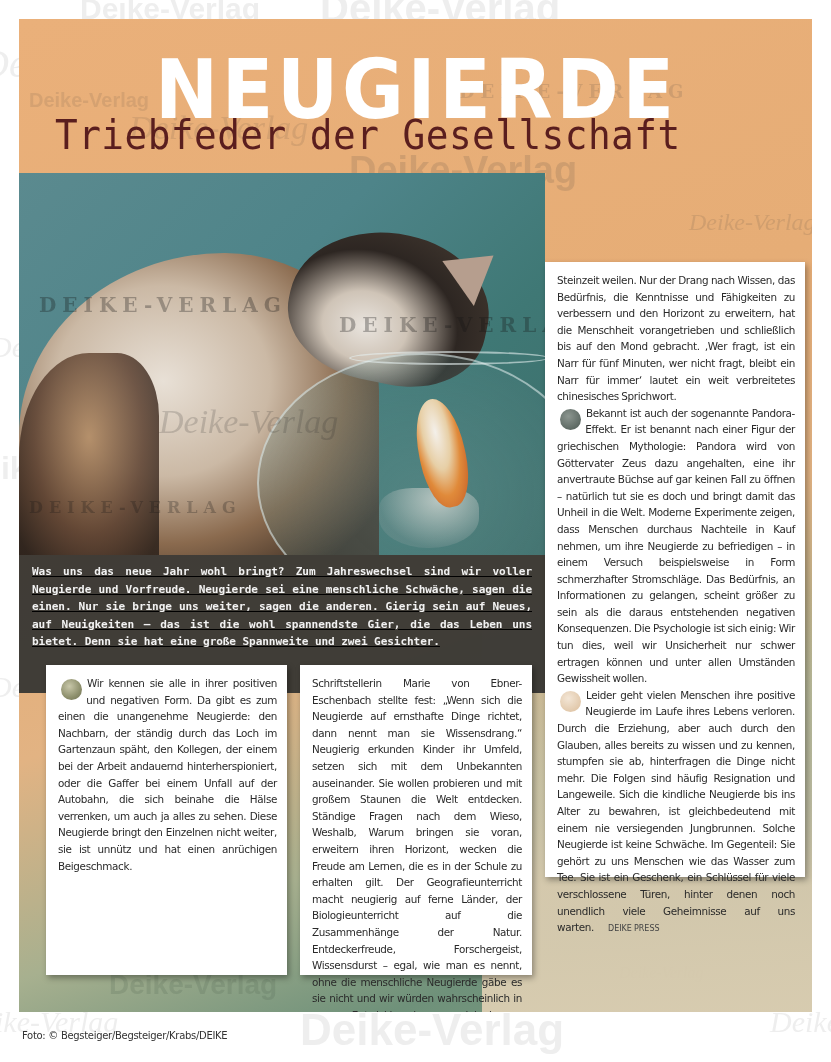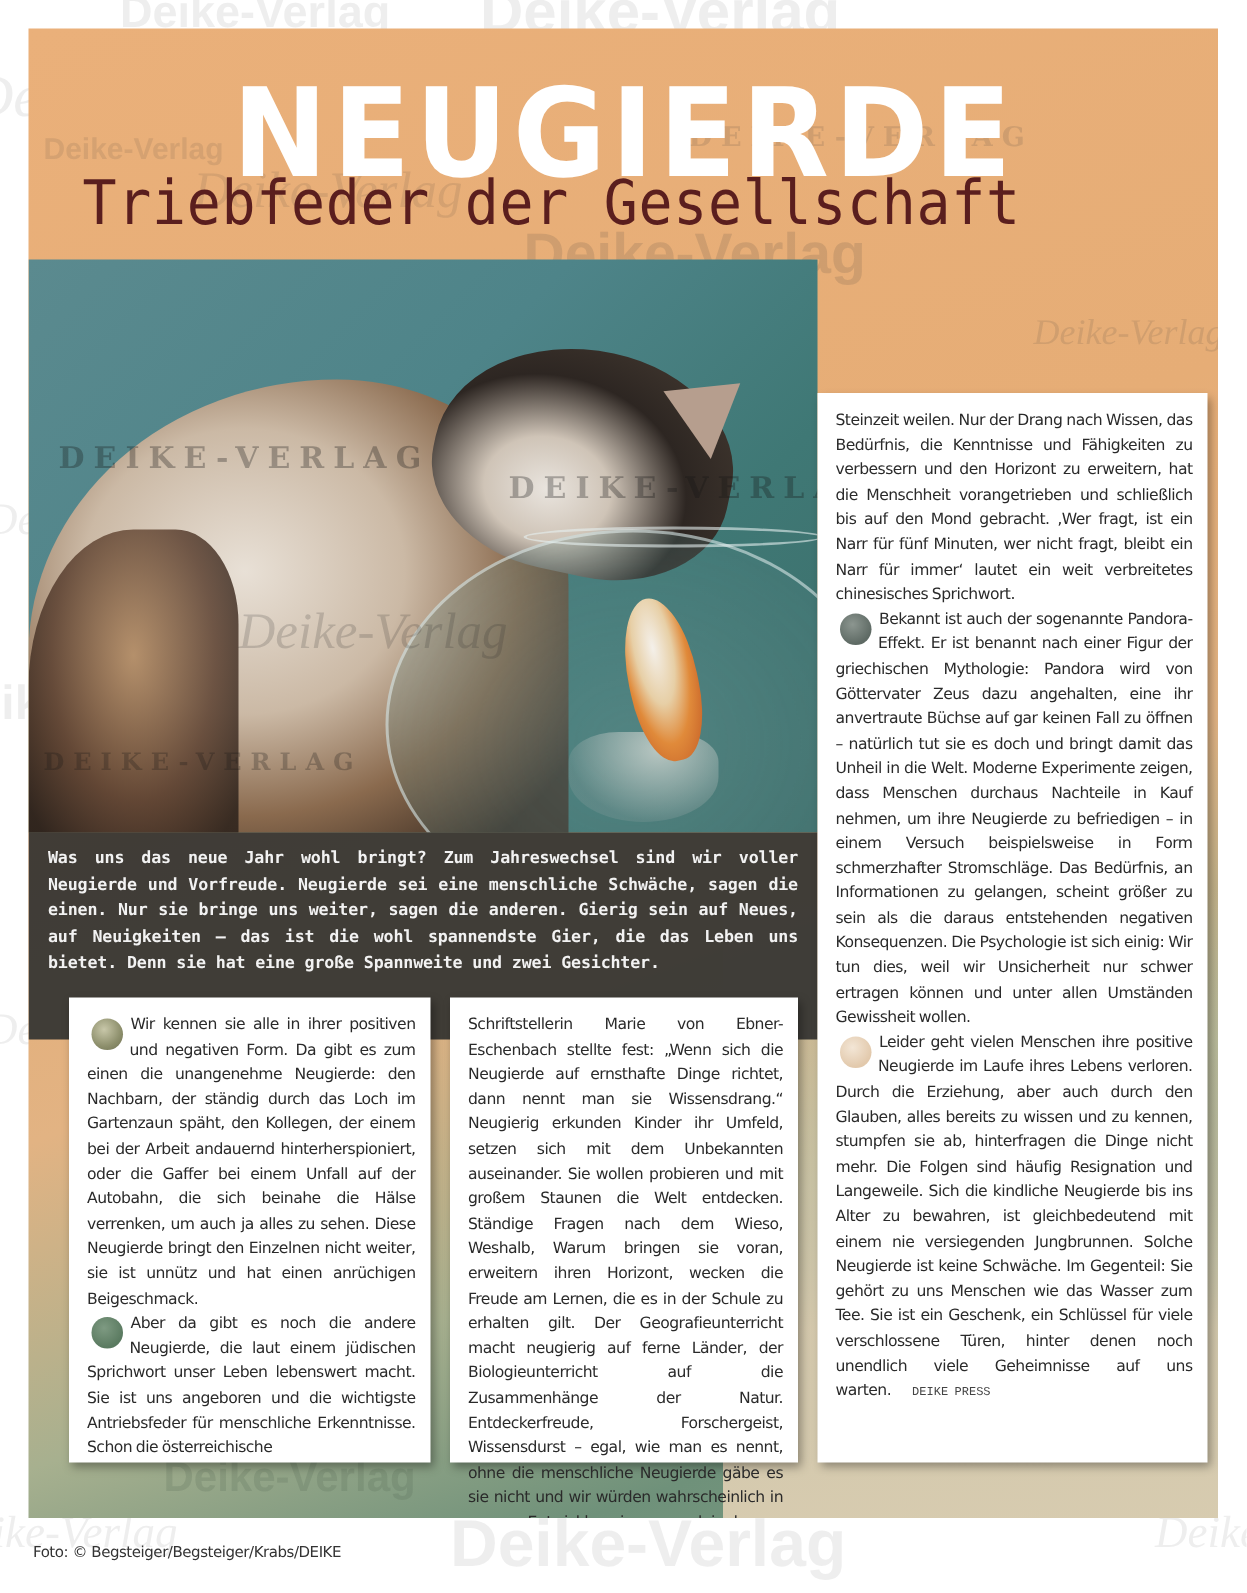--- a/index.html
+++ b/index.html
@@ -50,40 +50,40 @@
     border: 2px solid rgba(230,240,240,0.55); background: radial-gradient(ellipse at 50% 55%, rgba(120,160,160,0.35), rgba(60,110,110,0.2)); }
   .bowl-rim { position: absolute; left: 330px; top: 178px; width: 200px; height: 14px; border-radius: 50%;
     border: 2px solid rgba(230,240,240,0.6); }
   .fish { position: absolute; left: 400px; top: 225px; width: 46px; height: 110px; border-radius: 50% 50% 45% 45%;
     background: radial-gradient(ellipse at 45% 30%, #f4f0ea 0%, #e7cfa6 35%, #e08a3a 60%, #c9652a 85%); transform: rotate(-12deg); }
   .fish-tail { position: absolute; left: 360px; top: 315px; width: 100px; height: 60px;
     background: radial-gradient(ellipse at 60% 20%, rgba(210,215,210,0.8), rgba(160,170,170,0.2) 70%); border-radius: 40% 40% 60% 60%; }
 
   #caption {
     position: absolute; left: 0; top: 536px; width: 526px; height: 138px; z-index: 3;
-    background: rgba(52,52,50,0.93); padding: 8px 13px 0 13px;
+    background: rgba(52,52,50,0.93); padding: 8px 13px 0 13px; text-decoration: underline;
   }
   #caption p {
     font-family: "DejaVu Sans Mono", monospace; font-weight: bold; color: #f2f2f2;
     font-size: 11.1px; line-height: 17.6px; text-align: justify; letter-spacing: -0.1px;
   }
 
   .col {
     position: absolute; background: #ffffff; z-index: 3;
     box-shadow: 2px 3px 6px rgba(0,0,0,0.35); padding: 10px 10px 0 12px;
     font-family: "DejaVu Sans", sans-serif; font-size: 10.4px; line-height: 16.6px; color: #2a2a2a;
   }
   .col p { text-align: justify; letter-spacing: -0.35px; word-spacing: -0.5px; }
   .col p + p { }
   .drop { float: left; width: 21px; height: 21px; border-radius: 50%; margin: 4px 9px 0 3px; shape-outside: circle(); }
   .drop.olive { background: radial-gradient(circle at 40% 35%, #c8c7a9, #8d8f6c 60%, #6e7052); }
   .drop.green { background: radial-gradient(circle at 40% 35%, #7e9a82, #5a7a60 70%); }
   .drop.slate { background: radial-gradient(circle at 40% 35%, #8c9690, #5e6a64 70%); }
   .drop.peach { background: radial-gradient(circle at 40% 35%, #f3e6d6, #e2c9ac 70%); }
-  .sig { font-size: 8px; letter-spacing: 0; margin-left: 14px; color: #444; font-family: Liberation Mono, monospace; }
+  .sig { font-size: 8px; letter-spacing: 0; margin-left: 14px; color: #444; }
 
   #credit { position: absolute; left: 22px; top: 1030px; font-family: "DejaVu Sans", sans-serif; font-size: 10px; color: #333; z-index: 2; letter-spacing: -0.3px; }
 </style>
 </head>
 <body>
 
 <div class="wm bold" style="left:80px;top:-8px;font-size:30px;">Deike-Verlag</div>
 <div class="wm bold" style="left:320px;top:-14px;font-size:40px;">Deike-Verlag</div>
 <div class="wm serif" style="left:-20px;top:40px;font-size:40px;">Deike-Verlag</div>
 <div class="wm serif" style="left:-10px;top:330px;font-size:30px;">Deike-Verlag</div>
@@ -119,27 +119,26 @@
     <div class="wm caps" style="left:320px;top:140px;font-size:20px;color:rgba(20,20,20,0.3);">DEIKE-VERLAG</div>
     <div class="wm caps" style="left:10px;top:325px;font-size:16px;color:rgba(20,20,20,0.25);">DEIKE-VERLAG</div>
   </div>
 
   <div id="caption">
     <p>Was uns das neue Jahr wohl bringt? Zum Jahreswechsel sind wir voller Neugierde und Vorfreude. Neugierde sei eine menschliche Schwäche, sagen die einen. Nur sie bringe uns weiter, sagen die anderen. Gierig sein auf Neues, auf Neuigkeiten – das ist die wohl spannendste Gier, die das Leben uns bietet. Denn sie hat eine große Spannweite und zwei Gesichter.</p>
   </div>
 
   <div class="col" style="left:27px;top:646px;width:241px;height:310px;">
     <p><span class="drop olive"></span><span>Wir kennen sie alle in ihrer positiven und negativen Form. Da gibt es zum einen die unangenehme Neugierde: den Nachbarn, der ständig durch das Loch im Gartenzaun späht, den Kollegen, der einem bei der Arbeit andauernd hinterherspioniert, oder die Gaffer bei einem Unfall auf der Autobahn, die sich beinahe die Hälse verrenken, um auch ja alles zu sehen. Diese Neugierde bringt den Einzelnen nicht weiter, sie ist unnütz und hat einen anrüchigen Beigeschmack.</span></p>
-    <p><span class="drop green"></span><span>Aber da gibt es noch die andere Neugierde, die laut einem jüdischen Sprichwort unser Leben lebenswert macht. Sie ist uns angeboren und die wichtigste Antriebsfeder für menschliche Erkenntnisse. Schon die österreichische</span></p>
   </div>
 
   <div class="col" style="left:281px;top:646px;width:232px;height:310px;">
     <p>Schriftstellerin Marie von Ebner-Eschenbach stellte fest: „Wenn sich die Neugierde auf ernsthafte Dinge richtet, dann nennt man sie Wissensdrang.“ Neugierig erkunden Kinder ihr Umfeld, setzen sich mit dem Unbekannten auseinander. Sie wollen probieren und mit großem Staunen die Welt entdecken. Ständige Fragen nach dem Wieso, Weshalb, Warum bringen sie voran, erweitern ihren Horizont, wecken die Freude am Lernen, die es in der Schule zu erhalten gilt. Der Geografieunterricht macht neugierig auf ferne Länder, der Biologieunterricht auf die Zusammenhänge der Natur. Entdeckerfreude, Forschergeist, Wissensdurst – egal, wie man es nennt, ohne die menschliche Neugierde gäbe es sie nicht und wir würden wahrscheinlich in unserer Entwicklung immer noch in der</p>
   </div>
 
-  <div class="col" style="left:526px;top:243px;width:260px;height:713px;">
+  <div class="col" style="left:526px;top:243px;width:260px;height:615px;">
     <p>Steinzeit weilen. Nur der Drang nach Wissen, das Bedürfnis, die Kenntnisse und Fähigkeiten zu verbessern und den Horizont zu erweitern, hat die Menschheit vorangetrieben und schließlich bis auf den Mond gebracht. ‚Wer fragt, ist ein Narr für fünf Minuten, wer nicht fragt, bleibt ein Narr für immer‘ lautet ein weit verbreitetes chinesisches Sprichwort.</p>
     <p><span class="drop slate"></span><span>Bekannt ist auch der sogenannte Pandora-Effekt. Er ist benannt nach einer Figur der griechischen Mythologie: Pandora wird von Göttervater Zeus dazu angehalten, eine ihr anvertraute Büchse auf gar keinen Fall zu öffnen – natürlich tut sie es doch und bringt damit das Unheil in die Welt. Moderne Experimente zeigen, dass Menschen durchaus Nachteile in Kauf nehmen, um ihre Neugierde zu befriedigen – in einem Versuch beispielsweise in Form schmerzhafter Stromschläge. Das Bedürfnis, an Informationen zu gelangen, scheint größer zu sein als die daraus entstehenden negativen Konsequenzen. Die Psychologie ist sich einig: Wir tun dies, weil wir Unsicherheit nur schwer ertragen können und unter allen Umständen Gewissheit wollen.</span></p>
     <p><span class="drop peach"></span><span>Leider geht vielen Menschen ihre positive Neugierde im Laufe ihres Lebens verloren. Durch die Erziehung, aber auch durch den Glauben, alles bereits zu wissen und zu kennen, stumpfen sie ab, hinterfragen die Dinge nicht mehr. Die Folgen sind häufig Resignation und Langeweile. Sich die kindliche Neugierde bis ins Alter zu bewahren, ist gleichbedeutend mit einem nie versiegenden Jungbrunnen. Solche Neugierde ist keine Schwäche. Im Gegenteil: Sie gehört zu uns Menschen wie das Wasser zum Tee. Sie ist ein Geschenk, ein Schlüssel für viele verschlossene Türen, hinter denen noch unendlich viele Geheimnisse auf uns warten.</span><span class="sig">DEIKE PRESS</span></p>
   </div>
 </div>
 
 <div id="credit">Foto: © Begsteiger/Begsteiger/Krabs/DEIKE</div>
 
 </body></html>

